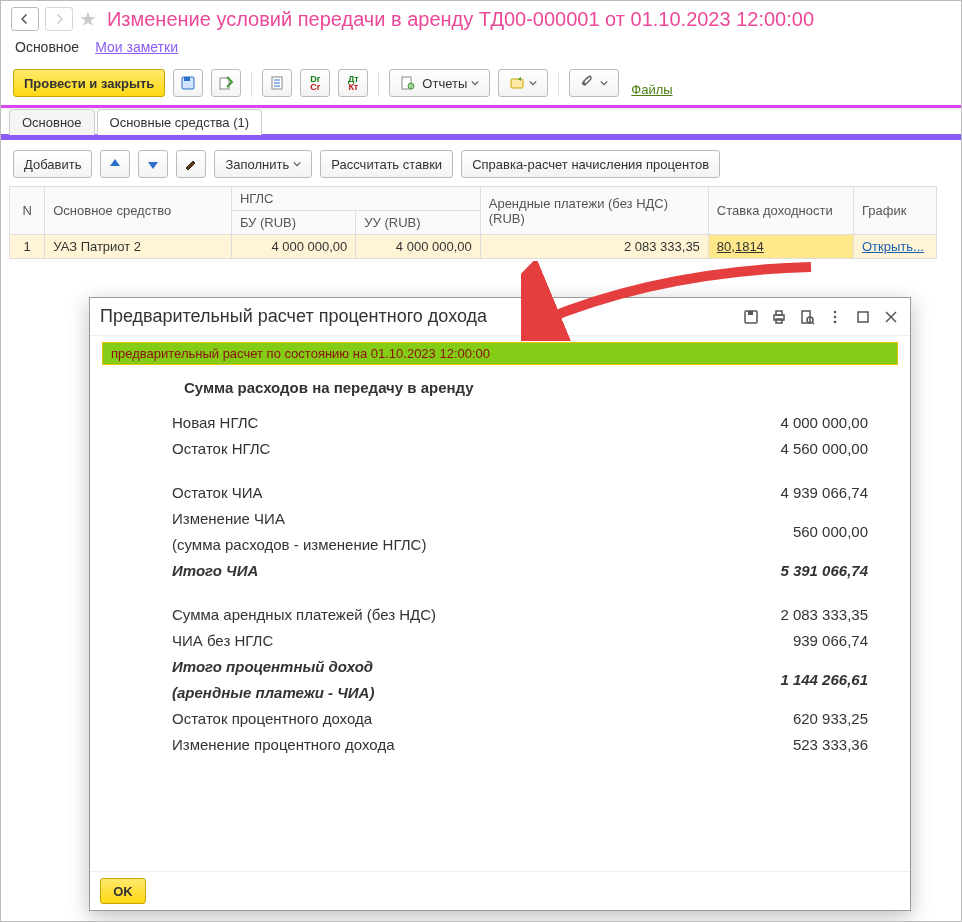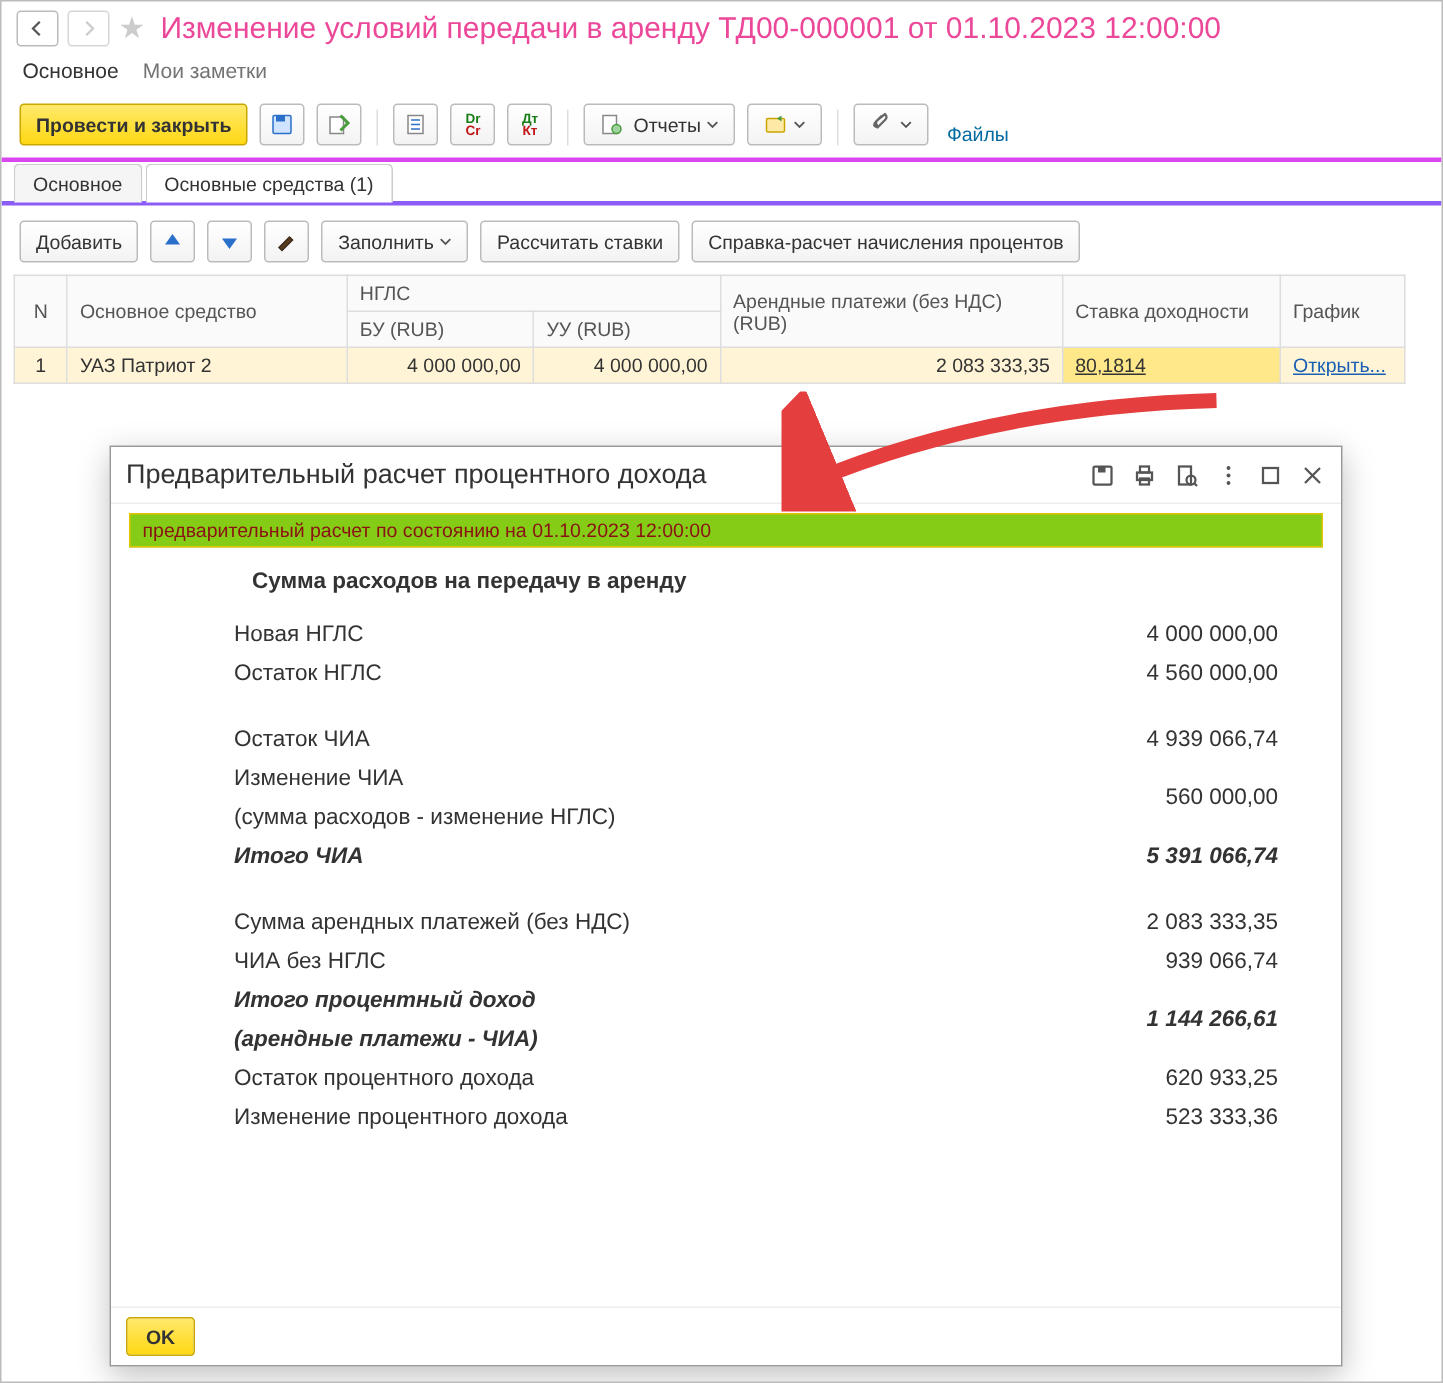--- a/index.html
+++ b/index.html
@@ -10,59 +10,59 @@
   .nav-btn { width:26px; height:22px; border:1px solid #bbb; border-radius:3px; background:#fff; display:flex; align-items:center; justify-content:center; cursor:pointer; }
   .nav-btn.disabled { opacity:.6; cursor:default; }
   .nav-btn svg { width:12px; height:12px; }
   .star { color:#ccc; font-size:20px; line-height:1; cursor:pointer; }
   .title { font-size:20px; color:#ec4899; margin-left:4px; }
 
   
   .subnav { display:flex; gap:16px; padding:6px 14px 10px 14px; }
   .subnav span { font-size:14px; }
   .subnav .active { color:#333; }
-  .subnav .link { color:#737373; cursor:pointer; }
+  .subnav .link { color:#8b5cf6; text-decoration:underline; cursor:pointer; }
 
   
   .cmdbar { display:flex; align-items:flex-end; gap:8px; padding:4px 12px 8px 12px; border-bottom:3px solid #d946ef; }
   .btn { height:28px; border:1px solid #bbb; border-radius:3px; background:linear-gradient(#fff,#f3f3f3); display:flex; align-items:center; justify-content:center; padding:0 10px; font-size:13px; cursor:pointer; box-sizing:border-box; }
   .btn.icon-only { width:30px; padding:0; }
   .btn.yellow { background:linear-gradient(#ffe96b,#ffd814); border-color:#c9a600; font-weight:bold; }
   .sep { width:1px; height:24px; background:#ddd; margin:0 2px; }
   .btn svg { width:16px; height:16px; }
   .btn .dd { margin-left:4px; width:8px; height:8px; }
-  .cmdbar .files-link { color:#0369a1; cursor:pointer; margin-left:4px; }
+  .cmdbar .files-link { color:#4d7c0f; text-decoration:underline; cursor:pointer; margin-left:4px; }
   .drcr { font-size:9px; font-weight:bold; line-height:8px; text-align:center; }
   .drcr .dr { color:#177e17; }
   .drcr .cr { color:#c01717; }
 
   
   .tabs { display:flex; padding:0 8px; }
   .tab { border:1px solid #ccc; border-bottom:none; border-radius:4px 4px 0 0; padding:5px 12px; font-size:13px; background:#f5f5f5; margin-right:2px; cursor:pointer; position:relative; top:1px; }
   .tab.active { background:#fff; z-index:2; }
-  .tab-content { border-top:3px solid #8b5cf6; padding:10px 24px 0 8px; }
+  .tab-content { border-top:6px solid #8b5cf6; padding:10px 24px 0 8px; }
 
   
   .grid-toolbar { display:flex; gap:8px; align-items:center; padding:0 4px 8px 4px; }
 
   
   table.grid { border-collapse:collapse; width:100%; font-size:13px; }
   table.grid th, table.grid td { border:1px solid #ddd; padding:4px 8px; text-align:left; height:22px; box-sizing:border-box; }
   table.grid th { background:#fafafa; font-weight:normal; color:#555; }
   table.grid .num { text-align:right; }
   table.grid .ctr { text-align:center; }
   .row-sel td { background:#fff5d6; }
   .rate-cell { background:#ffe88a !important; text-align:right; text-decoration:underline; }
   .open-link { color:#1a5fb4; text-decoration:underline; cursor:pointer; }
 
   
   .arrow-wrap { position:absolute; left:520px; top:260px; width:300px; height:80px; pointer-events:none; z-index:50; }
 
   
-  .dialog { position:absolute; left:72px; top:296px; width:820px; height:612px; background:#fff; border:1px solid #999; box-shadow:0 6px 20px rgba(0,0,0,.25); display:flex; flex-direction:column; }
+  .dialog { position:absolute; left:88px; top:296px; width:820px; height:612px; background:#fff; border:1px solid #999; box-shadow:0 6px 20px rgba(0,0,0,.25); display:flex; flex-direction:column; }
   .dlg-hdr { display:flex; align-items:center; justify-content:space-between; padding:8px 10px; border-bottom:1px solid #eee; }
   .dlg-title { font-size:18px; }
   .dlg-tools { display:flex; gap:10px; align-items:center; }
   .dlg-tools .tool { width:18px; height:18px; cursor:pointer; display:flex; align-items:center; justify-content:center; }
   .dlg-tools svg { width:16px; height:16px; stroke:#555; fill:none; stroke-width:1.5; }
   .dlg-body { flex:1; padding:6px 12px 4px 12px; overflow:auto; }
   .notice { border:1px solid #e4c200; background:#84cc16; color:#8a1212; padding:3px 8px; font-size:13px; margin-bottom:14px; }
   .report { padding:0 30px 0 70px; }
   .rpt-h { font-weight:bold; font-size:15px; margin:4px 0 14px 12px; }
   .rpt-row { display:flex; justify-content:space-between; font-size:15px; line-height:26px; }

